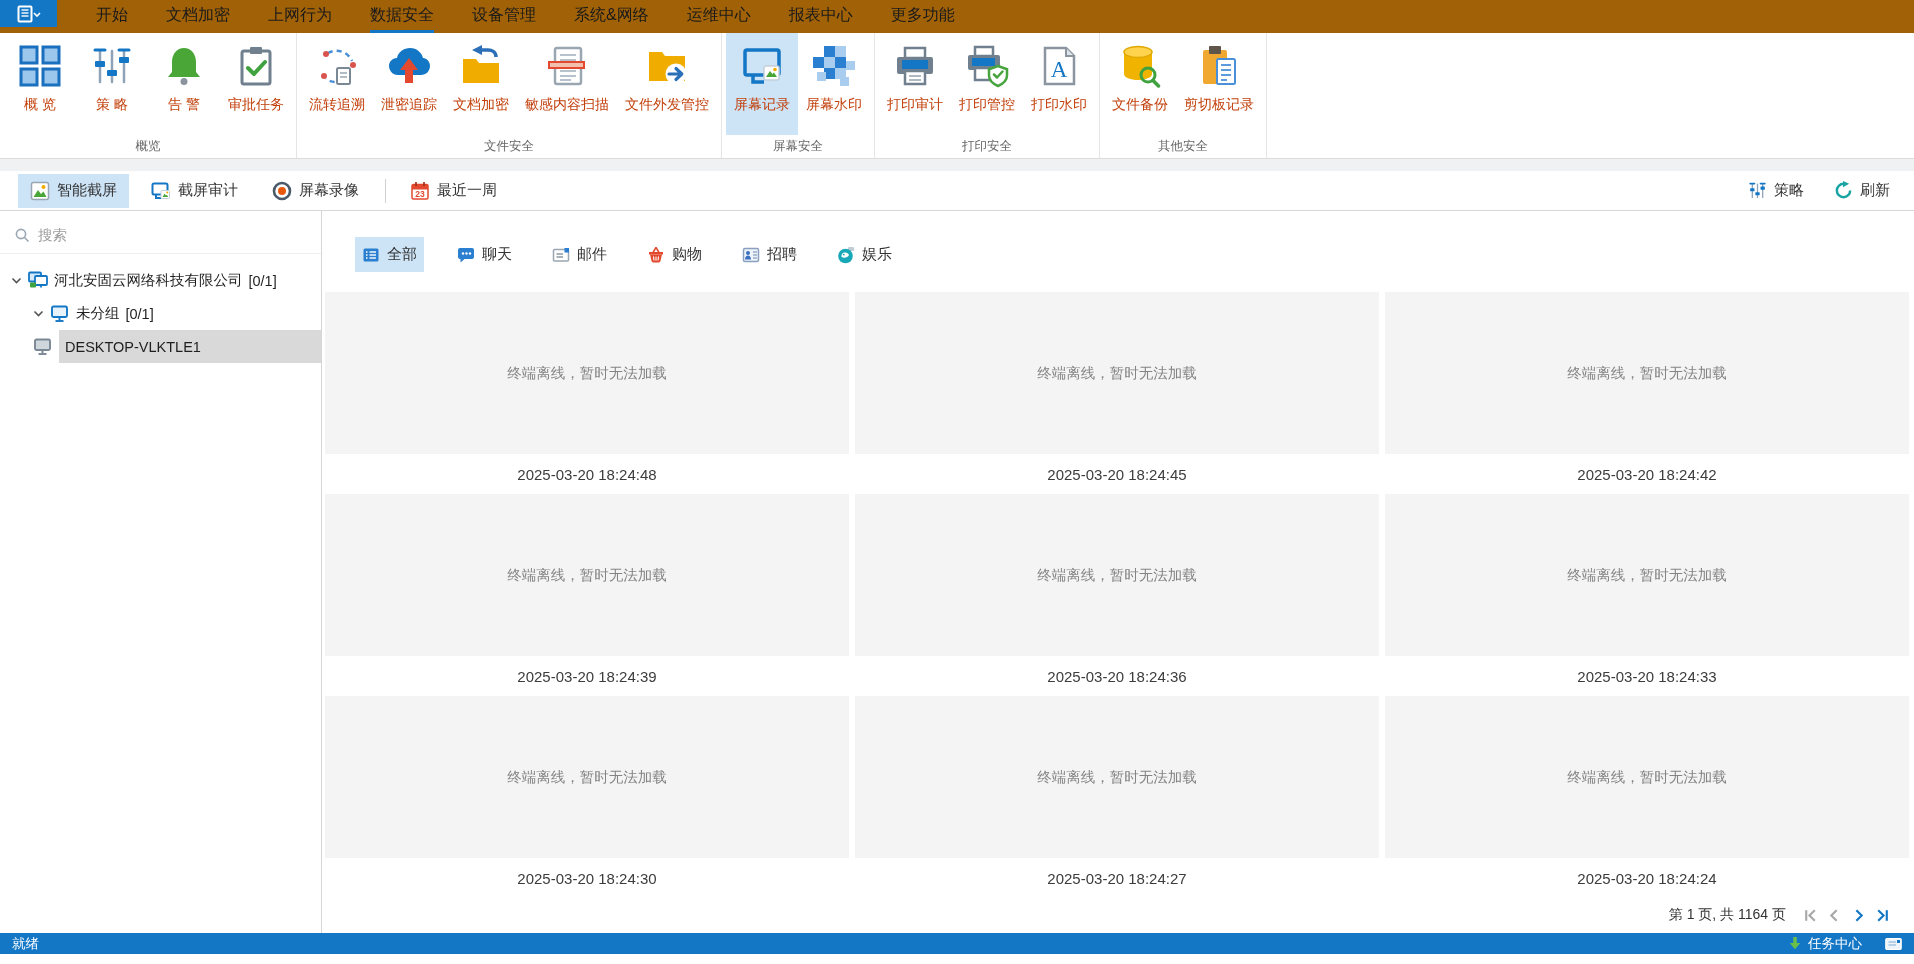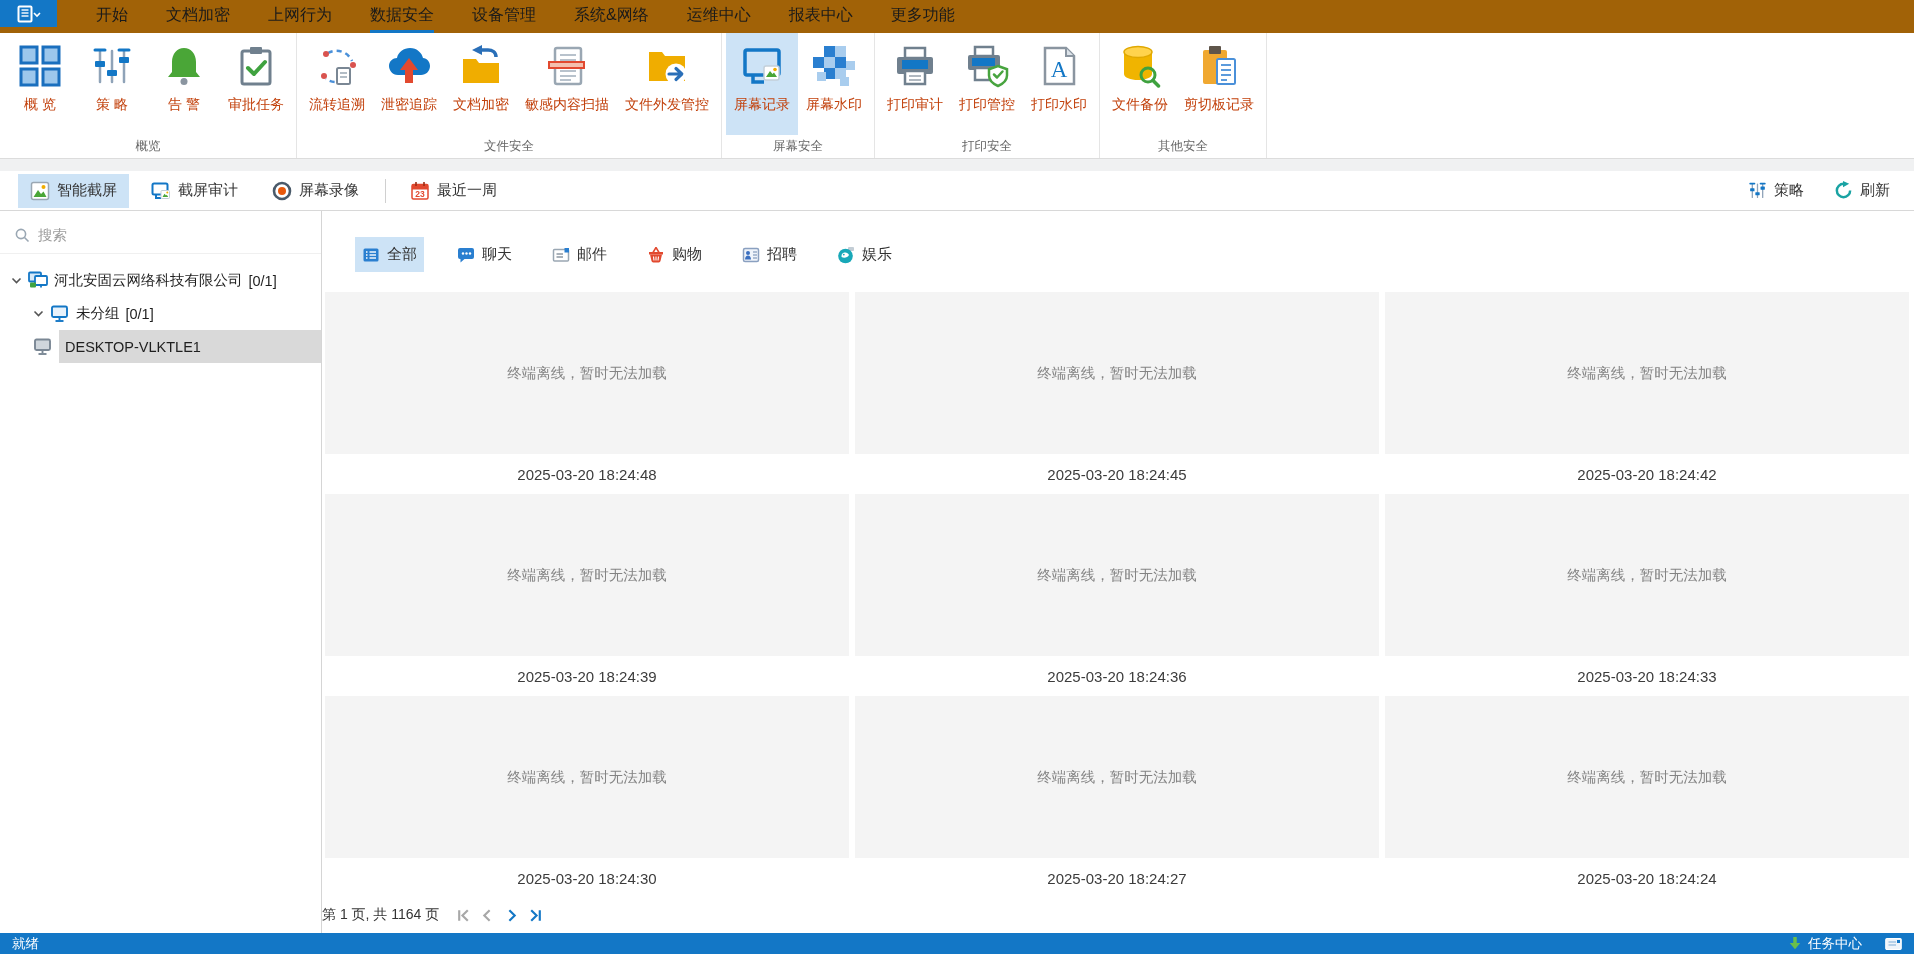--- a/index.html
+++ b/index.html
@@ -62,21 +62,21 @@
 
 .grid { display:grid; grid-template-columns:repeat(3,524px); column-gap:6px;
   margin:20px 0 0 3px; }
 .cell { width:524px; }
 .card { height:162px; background:#f4f4f4; display:flex; align-items:center;
   justify-content:center; cursor:pointer; }
 .card-msg { font-size:14.5px; color:#848484; }
 .card-ts { height:40px; display:flex; align-items:center; justify-content:center;
   font-size:15px; color:#3c3c3c; }
 
-.pagination { display:flex; align-items:center; 
+.pagination { display:flex; align-items:center; justify-content:flex-end;
   gap:9px; padding:4px 24px 0 0; height:30px; }
 .pg-label { font-size:14px; color:#333; margin-right:8px; }
 .pg-btn { display:flex; align-items:center; cursor:pointer; }
 
 
 .statusbar { height:21px; background:#1377c6; color:#fff; display:flex;
   align-items:center; padding:0 12px; font-size:13.5px; }
 .sb-right { margin-left:auto; display:flex; align-items:center; gap:7px; }
 .sb-task { display:flex; align-items:center; gap:6px; cursor:pointer; }
 .sb-msg { margin-left:16px; cursor:pointer; display:flex; align-items:center; }

